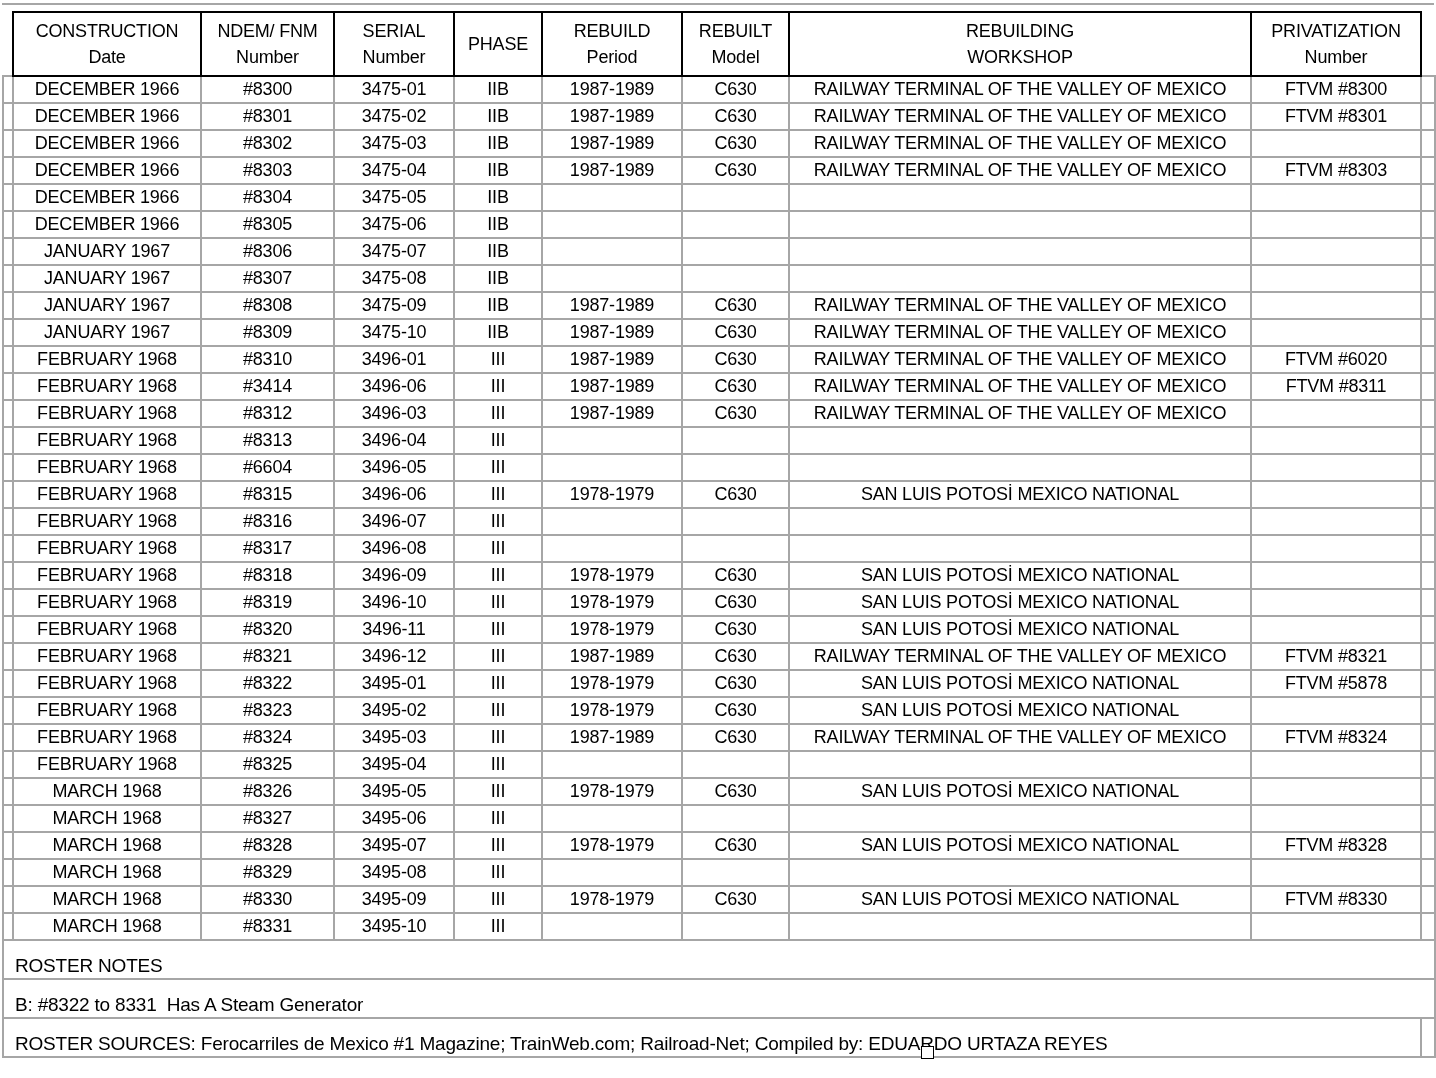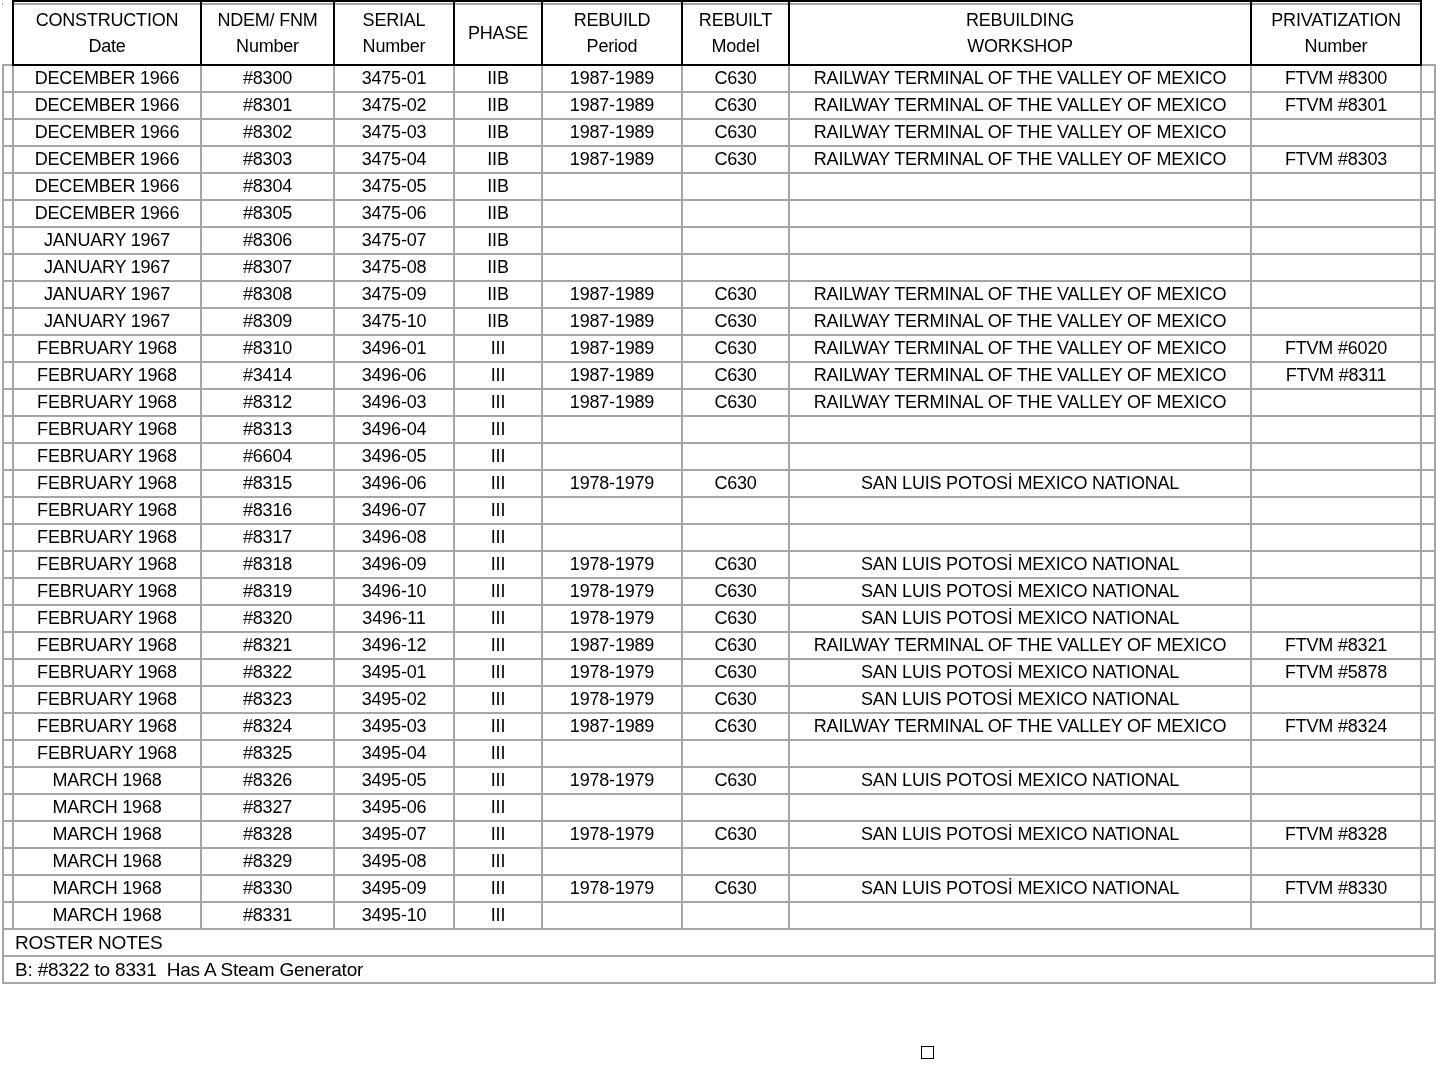--- a/index.html
+++ b/index.html
@@ -14,21 +14,21 @@
     color:#000;
     position:relative;
     overflow:hidden;
   }
   .page{position:relative;width:1436px;height:1078px;}
   .topline{
     position:absolute;left:2px;top:3px;width:1432px;height:0;
     border-top:2px solid var(--grid);
   }
   table.roster{
-    position:absolute;left:2px;top:0;
+    position:absolute;left:2px;top:11px;
     border-collapse:collapse;table-layout:fixed;
     font-size:18px;letter-spacing:-0.2px;
   }
   col.c-edge-l{width:10px;}
   col.c0{width:188px;}
   col.c1{width:133px;}
   col.c2{width:120px;}
   col.c3{width:88px;}
   col.c4{width:140px;}
   col.c5{width:107px;}
@@ -47,21 +47,21 @@
     border:2px solid var(--grid);
     height:25px;
     text-align:center;vertical-align:middle;
     padding:0 3px;white-space:nowrap;overflow:hidden;
   }
   td.note{
     border:2px solid var(--grid);
     height:25px;
     font-size:19px;
     text-align:left;vertical-align:middle;
-    padding:0 4px 0 11px;white-space:nowrap;overflow:hidden;
+    padding:12px 4px 0 11px;white-space:nowrap;overflow:hidden;
   }
   td.pre{white-space:pre;}
   .hl{color:var(--hl);font-weight:700;}
   .handle{
     position:absolute;left:921px;top:1046px;
     width:13px;height:13px;box-sizing:border-box;
     background:#fff;border:1.5px solid #000;
     z-index:5;
   }
 </style>
@@ -507,17 +507,21 @@
           <td class="cell"></td>
         </tr>
       </tbody>
     <tbody>
       <tr>
         <td class="note" colspan="10">ROSTER NOTES</td>
       </tr>
       <tr>
         <td class="note pre" colspan="10">B: #8322 to 8331  Has A Steam Generator</td>
       </tr>
+      <tr>
+        <td class="note" colspan="9">ROSTER SOURCES: Ferocarriles de Mexico #1 Magazine; TrainWeb.com; Railroad-Net; Compiled by: EDUARDO URTAZA REYES</td>
+        <td class="cell"></td>
+      </tr>
     </tbody>
   </table>
 
   <div class="handle"></div>
 </div>
 
 </body></html>

